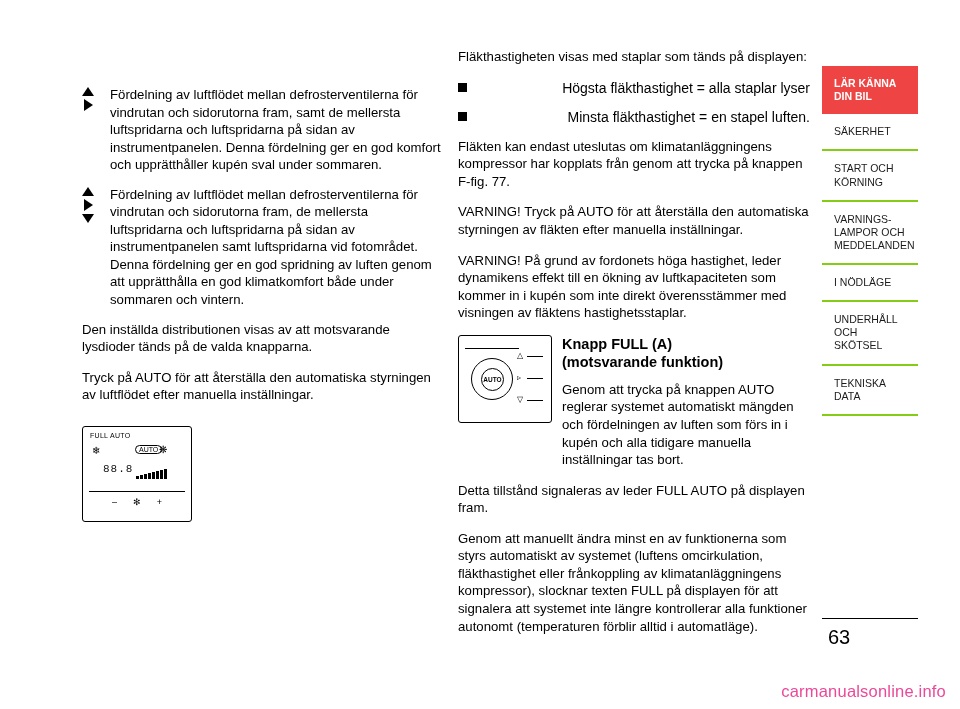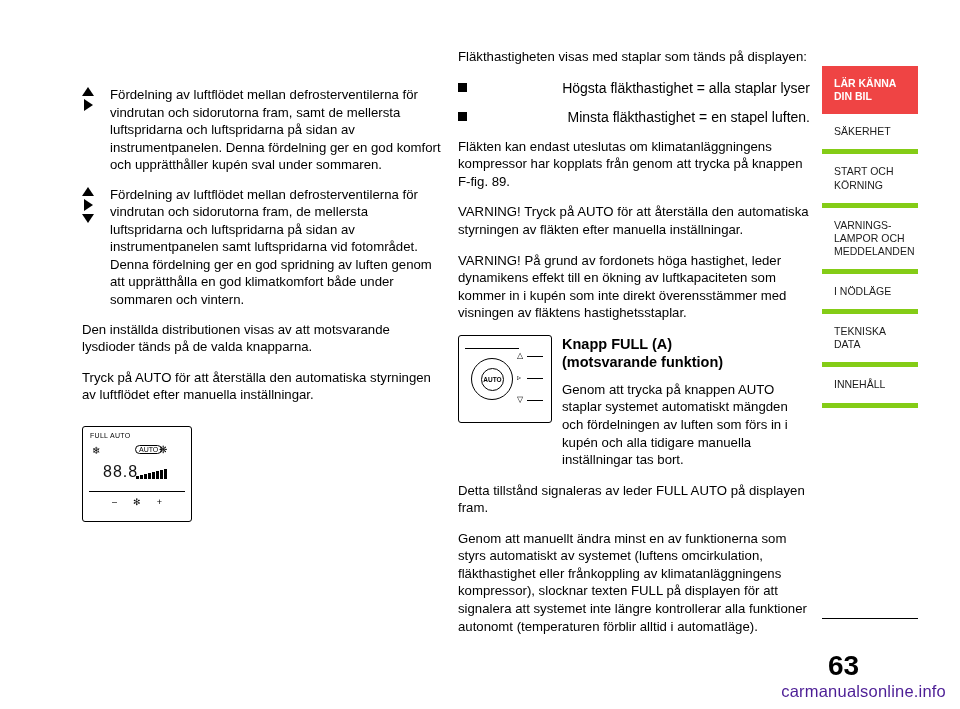--- a/index.html
+++ b/index.html
@@ -159,22 +159,22 @@
     left: 6px;
     right: 6px;
     top: 64px;
     height: 1px;
     background: #000;
   }
   .hvac-display {
     position: absolute;
     left: 20px;
     top: 36px;
-    font-family: Liberation Sans, sans-serif;
-    font-size: 16px;
+    font-family: Liberation Mono, monospace;
+    font-size: 11px;
     letter-spacing: 1px;
     color: #111;
   }
   .hvac-bars {
     position: absolute;
     left: 53px;
     top: 39px;
     display: flex;
     align-items: flex-end;
     height: 13px;
@@ -259,55 +259,55 @@
     left: 822px;
     top: 66px;
     width: 96px;
   }
   .rail-item {
     position: relative;
     padding: 11px 10px 11px 12px;
     font-size: 10.5px;
     line-height: 1.25;
     color: #1b1b1b;
-    border-bottom: 5px solid #84cc16;
+    border-bottom: 2px solid #84cc16;
     min-height: 28px;
     box-sizing: border-box;
   }
   .rail-item.active {
     background: #ef4444;
     color: #fff;
     font-weight: bold;
     border-bottom: none;
   }
 
   
   .page-num {
     position: absolute;
     left: 828px;
-    top: 650px;
-    font-size: 28px;
-    font-weight: bold;
+    top: 626px;
+    font-size: 20px;
+    font-weight: normal;
   }
   .page-rule {
     position: absolute;
     left: 822px;
     top: 618px;
     width: 96px;
     height: 1px;
     background: #000;
   }
 
   
   .watermark {
     position: absolute;
     right: 14px;
     bottom: 8px;
     font-size: 16.5px;
-    color: #4c1d95;
+    color: #ec4899;
     letter-spacing: .2px;
   }
 </style>
 </head>
 <body>
 
 <div class="page">
 
   <div class="col-left">
 
@@ -364,21 +364,21 @@
 
     <div class="list-line">
       <span class="sq"></span>
       <span>Högsta fläkthastighet = alla staplar lyser</span>
     </div>
     <div class="list-line">
       <span class="sq"></span>
       <span>Minsta fläkthastighet = en stapel luften.</span>
     </div>
 
-    <p>Fläkten kan endast uteslutas om klimatanläggningens kompressor har kopplats från genom att trycka på knappen F-fig. 89.</p>
+    <p>Fläkten kan endast uteslutas om klimatanläggningens kompressor har kopplats från genom att trycka på knappen F-fig. 77.</p>
     <p>VARNING! Tryck på AUTO för att återställa den automatiska styrningen av fläkten efter manuella inställningar.</p>
     <p>VARNING! På grund av fordonets höga hastighet, leder dynamikens effekt till en ökning av luftkapaciteten som kommer in i kupén som inte direkt överensstämmer med visningen av fläktens hastighetsstaplar.</p>
 
     <div class="fig-wrap-right">
       <div class="fig-right">
         <span class="rot-circle">
           <span class="rot-inner">AUTO</span>
         </span>
         <span class="rot-mark" style="left:58px; top:16px;">△</span>
         <span class="rot-mark" style="left:58px; top:38px;">▹</span>
@@ -386,21 +386,21 @@
         <span class="rot-bar" style="left:68px; top:20px; width:16px;"></span>
         <span class="rot-bar" style="left:68px; top:42px; width:16px;"></span>
         <span class="rot-bar" style="left:68px; top:64px; width:16px;"></span>
         <span class="rot-bar" style="left:6px; top:12px; width:54px;"></span>
       </div>
       <div class="fig-text-right">
         <h3 class="heading">
           <span>Knapp FULL (A)</span><br>
           <span>(motsvarande funktion)</span>
         </h3>
-        <p>Genom att trycka på knappen AUTO staplar systemet automatiskt mängden och fördelningen av luften som förs in i kupén och alla tidigare manuella inställningar tas bort.</p>
+        <p>Genom att trycka på knappen AUTO reglerar systemet automatiskt mängden och fördelningen av luften som förs in i kupén och alla tidigare manuella inställningar tas bort.</p>
       </div>
     </div>
 
     <p>Detta tillstånd signaleras av leder FULL AUTO på displayen fram.</p>
     <p>Genom att manuellt ändra minst en av funktionerna som styrs automatiskt av systemet (luftens omcirkulation, fläkthastighet eller frånkoppling av klimatanläggningens kompressor), slocknar texten FULL på displayen för att signalera att systemet inte längre kontrollerar alla funktioner autonomt (temperaturen förblir alltid i automatläge).</p>
   </div>
 
   <div class="rail">
     <div class="rail-item active">
       <span>LÄR KÄNNA DIN BIL</span>
@@ -411,24 +411,24 @@
     <div class="rail-item">
       <span>START OCH KÖRNING</span>
     </div>
     <div class="rail-item">
       <span>VARNINGS- LAMPOR OCH MEDDELANDEN</span>
     </div>
     <div class="rail-item">
       <span>I NÖDLÄGE</span>
     </div>
     <div class="rail-item">
+      <span>UNDERHÅLL OCH SKÖTSEL</span>
+    </div>
+    <div class="rail-item">
       <span>TEKNISKA DATA</span>
-    </div>
-    <div class="rail-item">
-      <span>INNEHÅLL</span>
     </div>
   </div>
 
   <div class="page-rule"></div>
   <div class="page-num">63</div>
 
   <div class="watermark">carmanualsonline.info</div>
 </div>
 
 </body></html>

